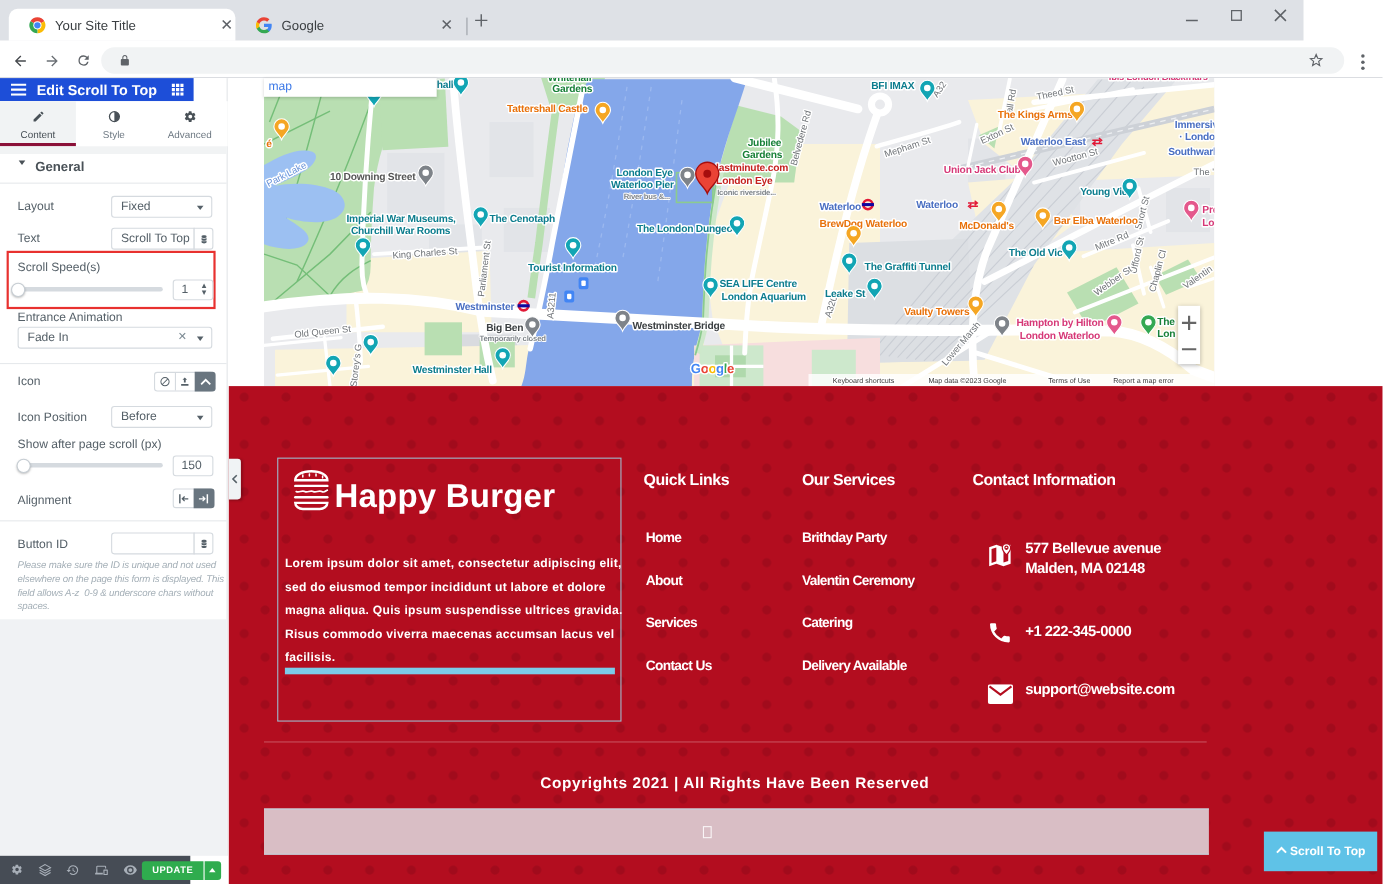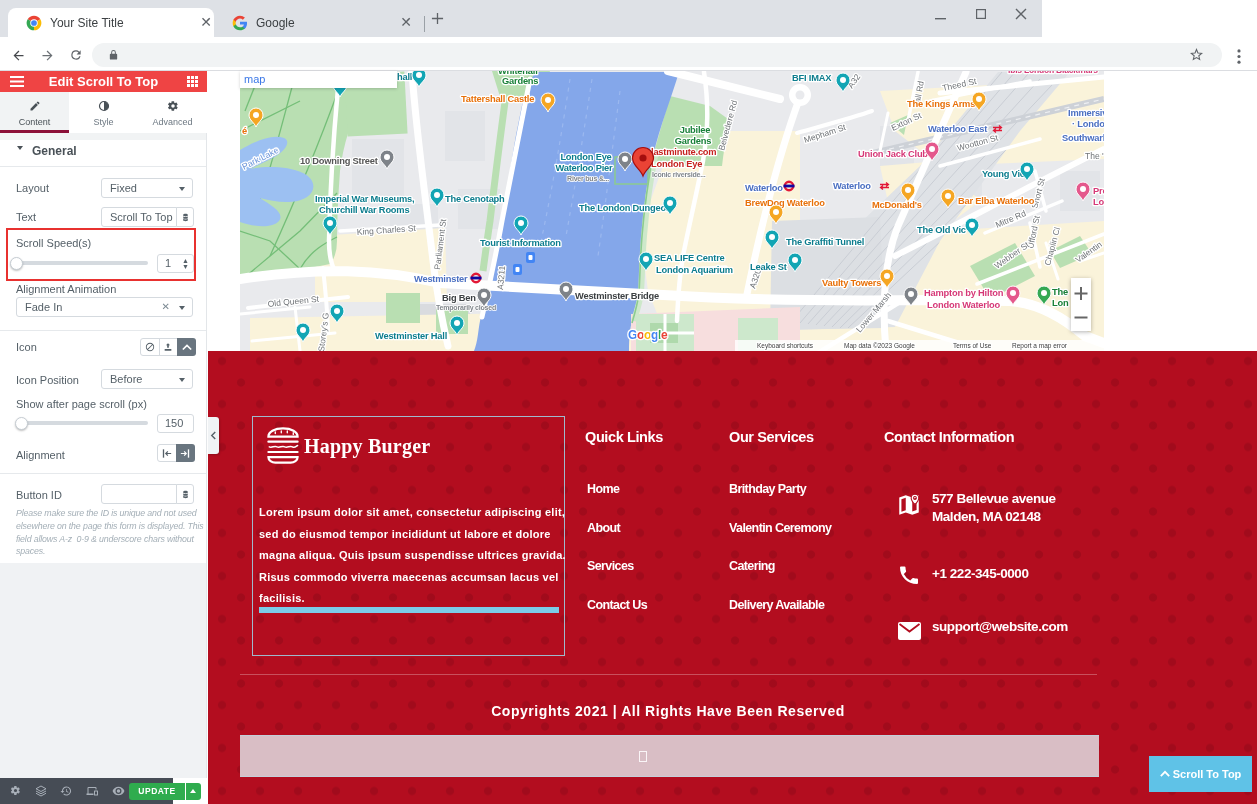--- a/index.html
+++ b/index.html
@@ -1,31 +1,31 @@
 <!DOCTYPE html>
 <html><head>
 <meta charset="utf-8">
 <style>
 *{margin:0;padding:0;box-sizing:border-box}
 html,body{width:1257px;height:804px;overflow:hidden}
 body{font-family:"Liberation Sans",sans-serif;position:relative;background:#fff}
 
-#tabstrip{position:absolute;left:0;top:0;width:1042px;height:37px;background:#DEE1E6}
+#tabstrip{position:absolute;left:0;top:0;width:1185px;height:37px;background:#DEE1E6}
 .tab-active{position:absolute;left:8px;top:8px;width:206px;height:29px;background:#fff;border-radius:8px 8px 0 0}
 .tab-title{position:absolute;left:42px;top:8px;font-size:12px;color:#3C4043;white-space:nowrap}
 .tab-x{position:absolute;top:7px;width:16px;height:16px;color:#5F6368;font-size:14px;line-height:15px;text-align:center}
 .tab2{position:absolute;left:218px;top:8px;width:200px;height:29px}
 .tabsep{position:absolute;left:424px;top:16px;width:1px;height:16px;background:#9AA0A6}
 #winctl{position:absolute;right:0;top:0;width:140px;height:30px}
 
 #toolbar{position:absolute;left:0;top:37px;width:1257px;height:34px;background:#fff;border-bottom:1px solid #DBDDE1}
 #omnibox{position:absolute;left:92px;top:6px;width:1130px;height:24px;border-radius:12px;background:#F1F3F4}
 
 #panel{position:absolute;left:0;top:71px;width:207px;height:707px;background:#fff;border-right:1px solid #E3E6E9}
-#phead{position:absolute;left:0;top:71px;width:207px;height:21px;background:#ef4444;color:#fff;text-align:center;font-size:13px;font-weight:bold;line-height:21px}
+#phead{position:absolute;left:0;top:71px;width:176px;height:21px;background:#1d4ed8;color:#fff;text-align:center;font-size:13px;font-weight:bold;line-height:21px}
 #ptabs{position:absolute;left:0;top:92px;width:207px;height:41px;background:#fff}
 .ptab{position:absolute;top:0;width:69px;height:41px;text-align:center}
 .ptab .lbl{position:absolute;top:25px;width:100%;font-size:9px;color:#6D7882}
 .ptab-active{background:#F1F3F4;border-bottom:3px solid #8B1038}
 #pgap{position:absolute;left:0;top:133px;width:206px;height:7px;background:#F1F3F4}
 .prow-lbl{position:absolute;font-size:11px;color:#556068}
 .psel{position:absolute;height:20px;background:#fff;border:1px solid #D5DADF;border-radius:3px;font-size:11px;color:#556068;line-height:18px;padding-left:8px}
 .caret{position:absolute;right:7px;top:8px;width:0;height:0;border-left:3.5px solid transparent;border-right:3.5px solid transparent;border-top:4px solid #556068}
 .pdiv{position:absolute;left:0;width:206px;height:1px;background:#E6E9EC}
 .slider-track{position:absolute;height:4px;background:#D5DADF;border-radius:2px}
@@ -36,21 +36,21 @@
 #pbottom{position:absolute;left:0;top:778px;width:173px;height:26px;background:#464C55}
 #updbtn{position:absolute;left:129px;top:5px;width:56px;height:17px;background:#2FAC4E;border-radius:3px 0 0 3px;color:#fff;font-size:8.5px;font-weight:bold;letter-spacing:.5px;text-align:center;line-height:17px}
 #updarr{position:absolute;left:186px;top:5px;width:15px;height:17px;background:#2FAC4E;border-radius:0 3px 3px 0}
 
 #preview{position:absolute;left:208px;top:71px;width:1049px;height:733px;background:#fff}
 #maplink{position:absolute;left:240px;top:71px;width:157px;height:17px;background:#fff;box-shadow:0 1px 3px rgba(0,0,0,.18);font-size:11px;color:#3B78E7;line-height:17px;padding-left:4px}
 #collapse{position:absolute;left:208px;top:417px;width:11px;height:37px;background:#F0F3F5;border-radius:0 3px 3px 0;box-shadow:1px 1px 2px rgba(0,0,0,.2);color:#556068;font-size:9px;line-height:37px;text-align:center}
 
 #footer{position:absolute;left:208px;top:351px;width:1049px;height:453px;background:#B30D1F;background-image:radial-gradient(circle,rgba(60,0,10,.15) 3.6px,rgba(60,0,10,0) 4.6px),radial-gradient(circle,rgba(60,0,10,.15) 3.6px,rgba(60,0,10,0) 4.6px);background-size:38px 43px,38px 43px;background-position:14px 10px,33px 31.5px;color:#fff}
 #logobox{position:absolute;left:44px;top:65px;width:313px;height:240px;border:1px solid #9FB9CC}
-#hbname{position:absolute;left:96px;top:84px;font-family:Liberation Serif, serif;font-size:20px;font-weight:bold;color:#fff;letter-spacing:.2px}
+#hbname{position:absolute;left:96px;top:84px;font-family:Liberation Sans, sans-serif;font-size:30px;font-weight:bold;color:#fff;letter-spacing:.2px}
 #lorem{position:absolute;left:51px;top:151px;font-size:11px;font-weight:bold;line-height:21.6px;letter-spacing:.25px;white-space:nowrap}
 #bluebar{position:absolute;left:51px;top:256px;width:300px;height:6px;background:#7CCBE8}
 .fhead{position:absolute;font-size:14.5px;font-weight:bold;letter-spacing:-0.4px;white-space:nowrap}
 .flink{position:absolute;font-size:12.5px;font-weight:bold;letter-spacing:-0.6px;white-space:nowrap}
 #fdivider{position:absolute;left:32px;top:323px;width:857px;height:1px;background:rgba(255,255,255,.28)}
 #copyright{position:absolute;left:0;top:352px;width:920px;text-align:center;font-size:14px;font-weight:bold;letter-spacing:0.55px}
 #pinkbar{position:absolute;left:32px;top:384px;width:859px;height:42px;background:#D9BEC5;border-top:1px solid #C3CfD9;border-bottom:1px solid #C3CFD9}
 #pbglyph{position:absolute;left:399px;top:15px;width:8px;height:11px;border:1px solid rgba(255,255,255,.85)}
 #scrolltop{position:absolute;left:1149px;top:756px;width:103px;height:36px;background:#5FC2E7;color:#fff;font-size:11px;font-weight:bold;text-align:center;line-height:36px}
 </style>
@@ -516,21 +516,21 @@
         <path d="M12 2C8.7 2 6 3 6 4.5v2C6 8 8.7 9 12 9s6-1 6-2.5v-2C18 3 15.3 2 12 2zM6 9v4c0 1.5 2.7 2.5 6 2.5s6-1 6-2.5V9c-1.3 1-3.6 1.5-6 1.5S7.3 10 6 9zm0 6.5v4c0 1.5 2.7 2.5 6 2.5s6-1 6-2.5v-4c-1.3 1-3.6 1.5-6 1.5s-4.7-.5-6-1.5z" fill="#556068"></path>
       </svg>
   </div>
 
   <div style="position:absolute;left:6px;top:228px;width:190px;height:53px;border:2px solid #E8312F"></div>
   <div class="prow-lbl" style="left:16px;top:237px">Scroll Speed(s)</div>
   <div class="slider-track" style="left:16px;top:261px;width:132px"></div>
   <div class="slider-knob" style="left:10px;top:257px"></div>
   <div class="num-input" style="left:157px;top:254px">1<span class="spin">▲<br>▼</span></div>
 
-  <div class="prow-lbl" style="left:16px;top:283px">Alignment Animation</div>
+  <div class="prow-lbl" style="left:16px;top:283px">Entrance Animation</div>
   <div class="psel" style="left:16px;top:297px;width:177px">Fade In<span style="position:absolute;right:22px;top:0;font-size:10px;color:#7C8A93">✕</span><span class="caret"></span></div>
   <div class="pdiv" style="top:330px"></div>
 
   <div class="prow-lbl" style="left:16px;top:341px">Icon</div>
   <div style="position:absolute;left:140px;top:338px;width:54px;height:18px;border:1px solid #D5DADF;border-radius:3px;background:#fff">
     <svg style="position:absolute;left:4px;top:3px" width="10" height="10" viewBox="0 0 24 24">
         <path d="M12 2a10 10 0 1 0 0 20 10 10 0 0 0 0-20zm0 2a8 8 0 0 1 4.9 1.7L5.7 16.9A8 8 0 0 1 12 4zm0 16a8 8 0 0 1-4.9-1.7L18.3 7.1A8 8 0 0 1 12 20z" fill="#556068"></path>
       </svg>
     <div style="position:absolute;left:17.5px;top:0;width:1px;height:16px;background:#D5DADF"></div>
     <svg style="position:absolute;left:22px;top:3px" width="10" height="10" viewBox="0 0 24 24">

